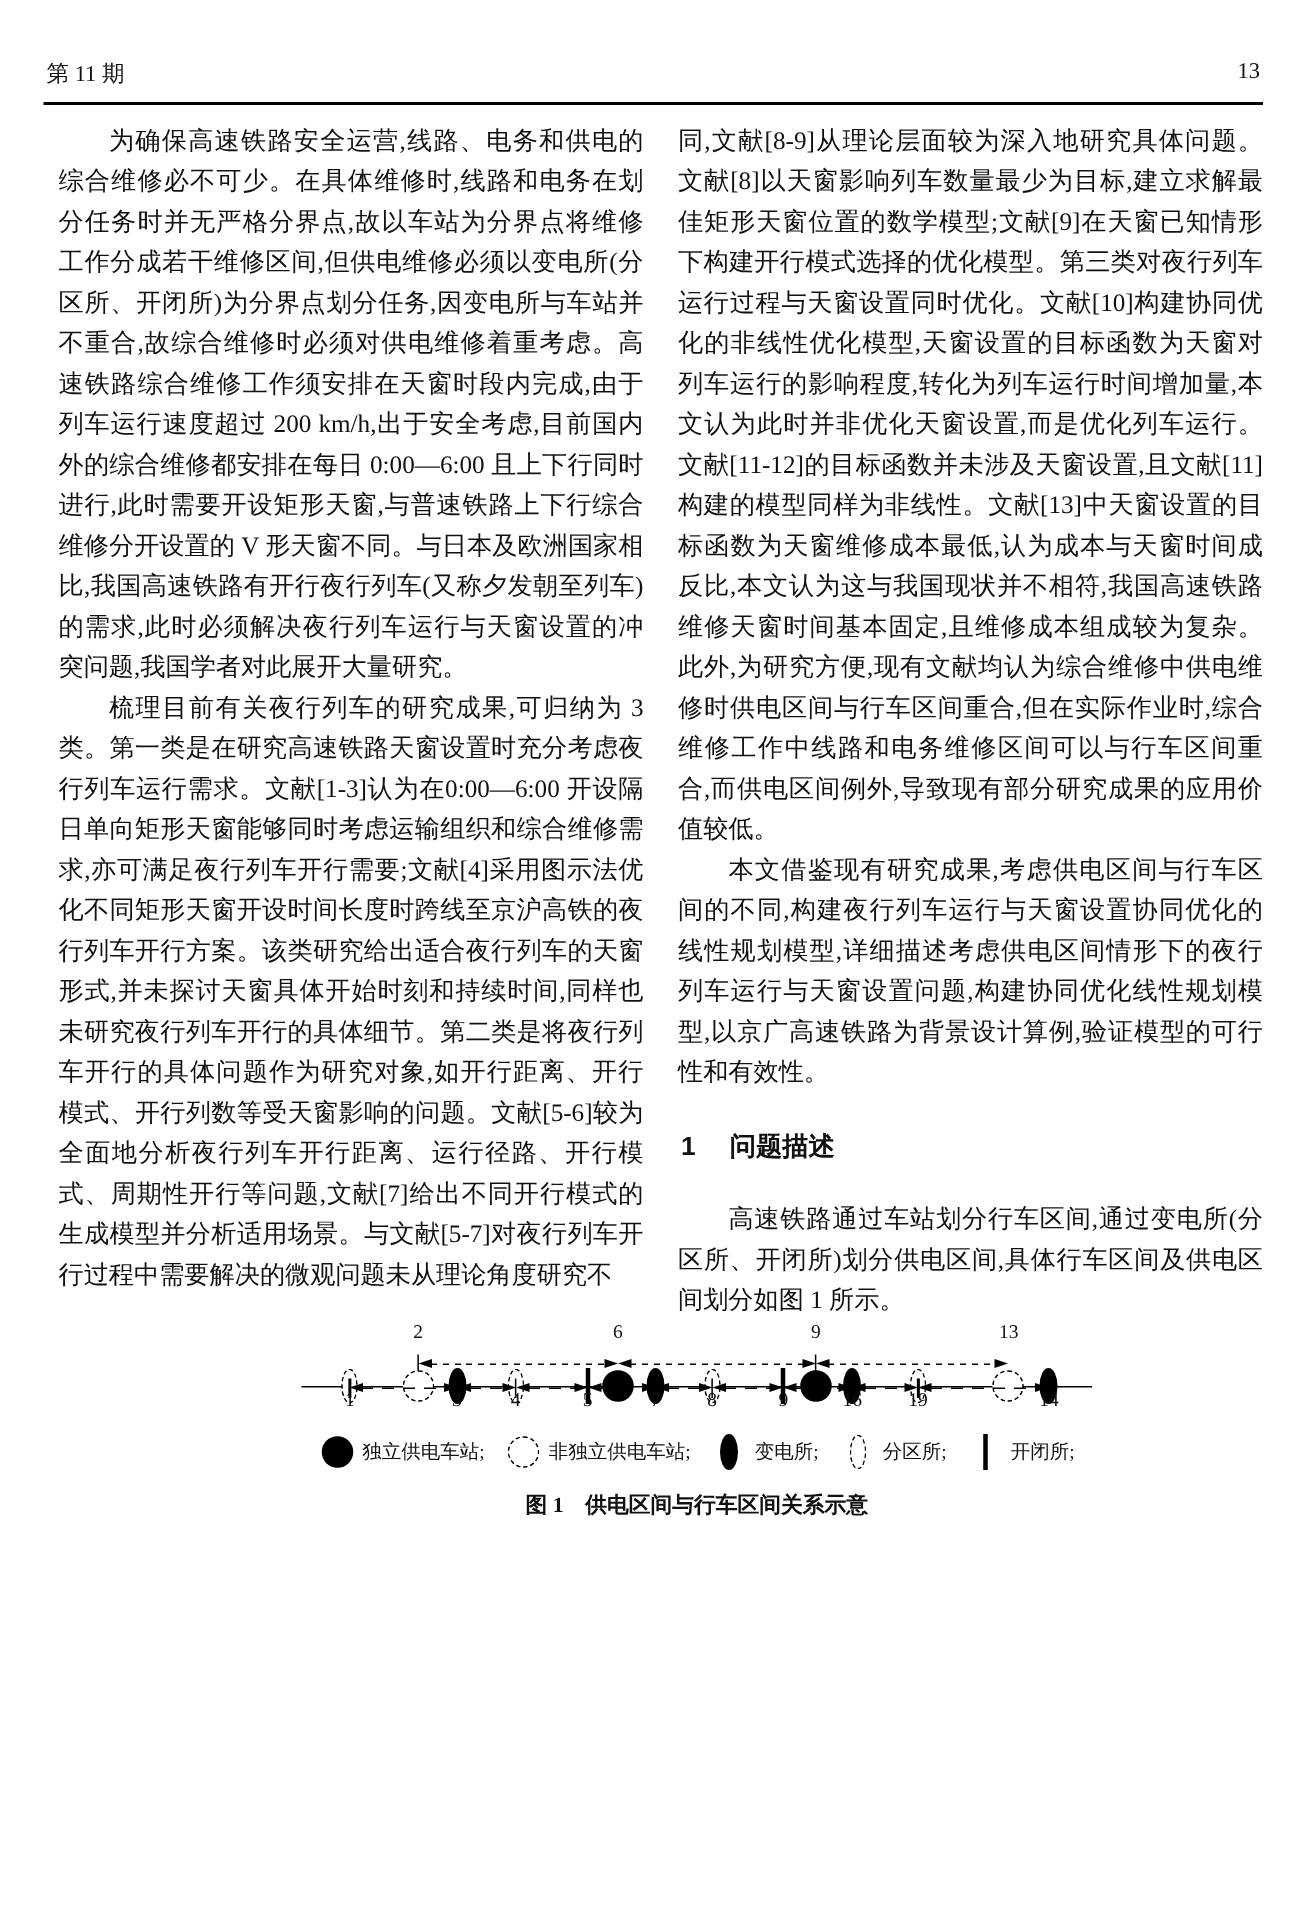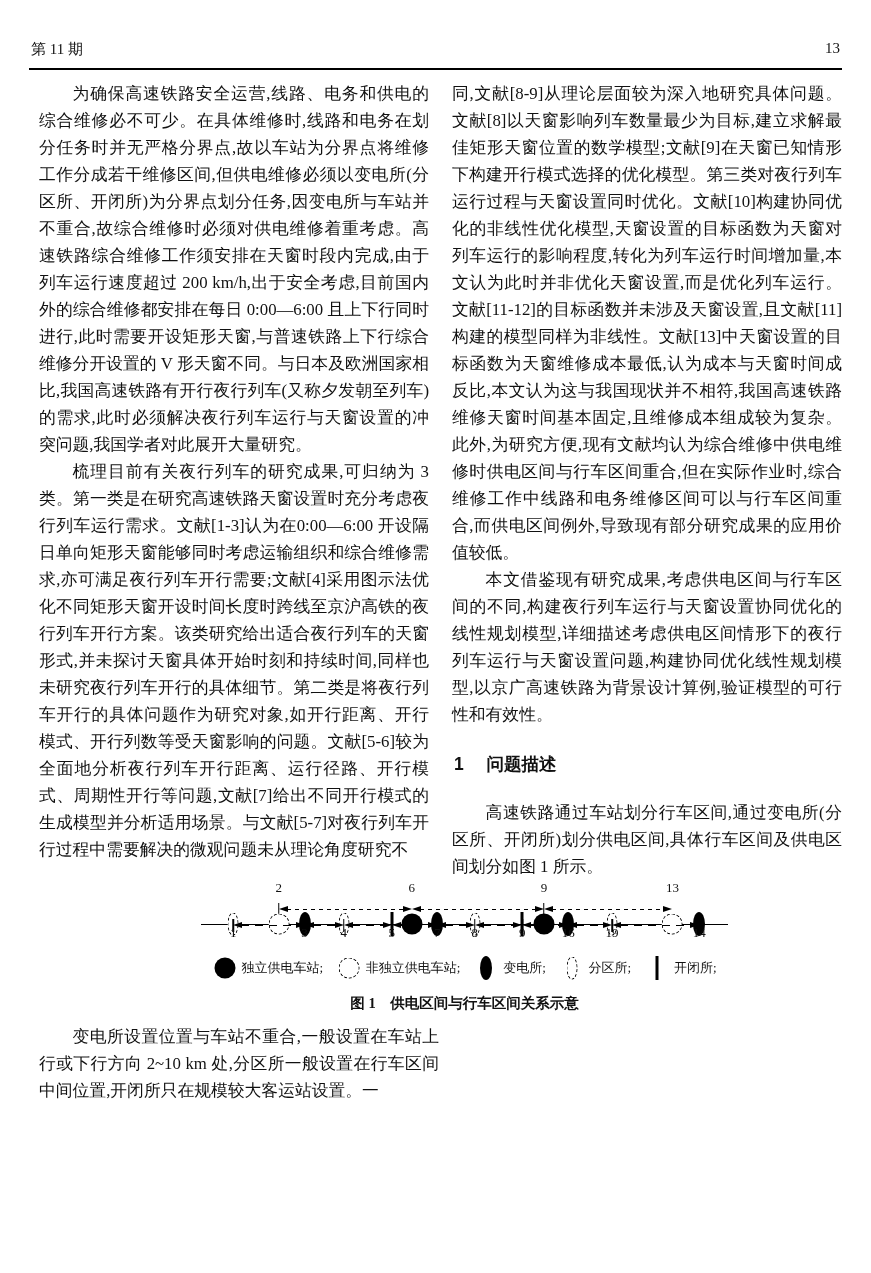--- a/index.html
+++ b/index.html
@@ -246,17 +246,16 @@
             </span>
             <span class="leg-label">开闭所;</span>
           </span>
         </div>
     </div>
     <div class="fig-caption">图 1　供电区间与行车区间关系示意</div>
   </div>
 
   <div class="cols bottom">
     <div class="col">
-      <p class="indent">变电所设置位置与车站不重合,一般设置在车站上行或下行方向 2~10 km 处,分区所一般设置在行车区间中间位置,开闭所只在规模较大客运站设置。一</p>
     </div>
   </div>
 
 </div>
 
 </body></html>

